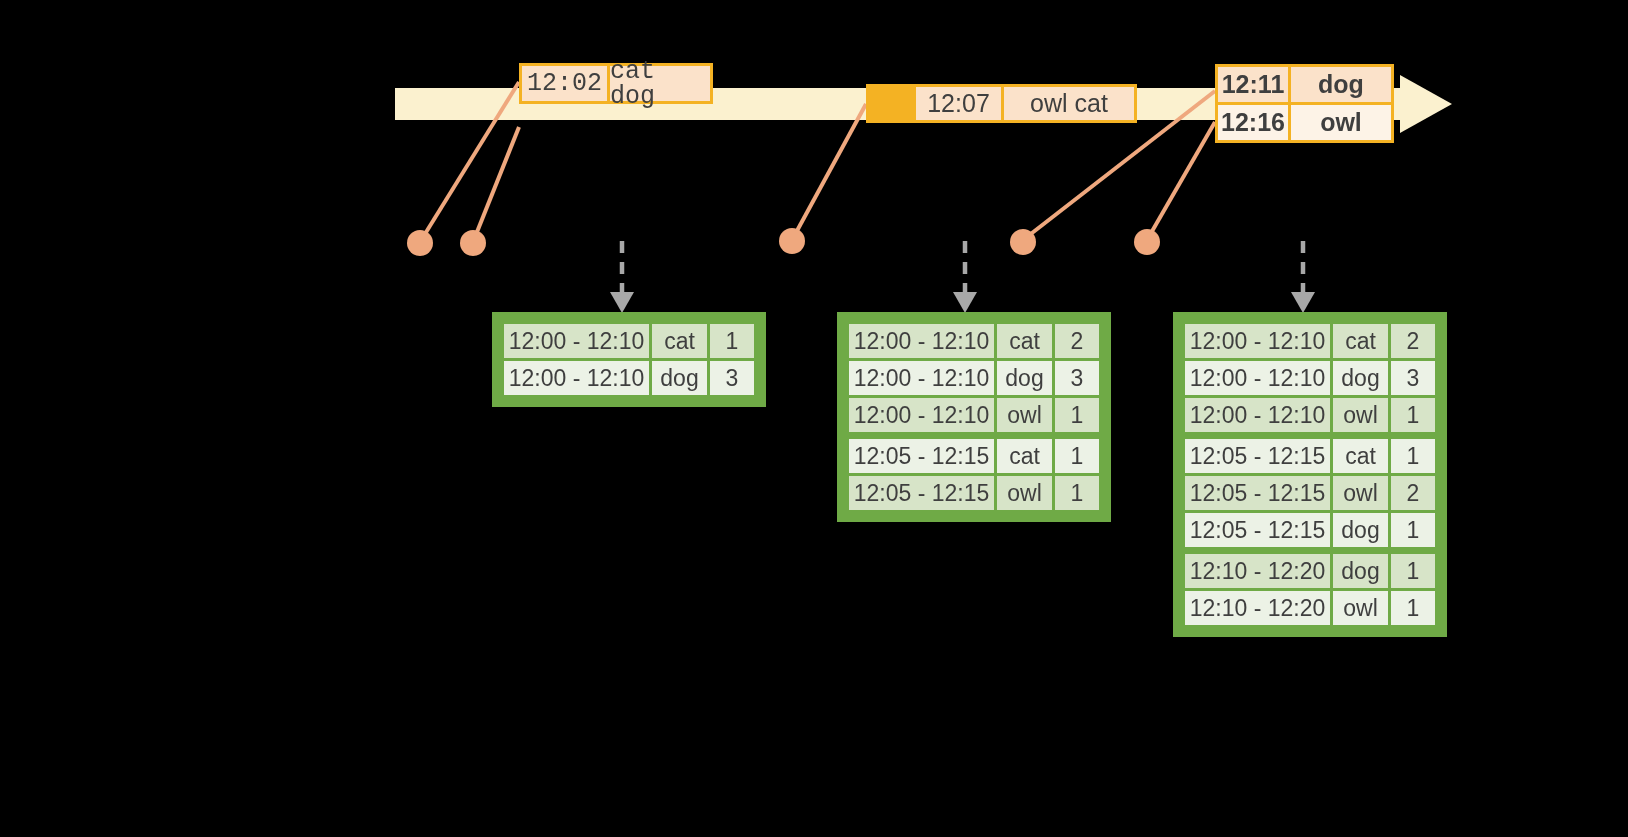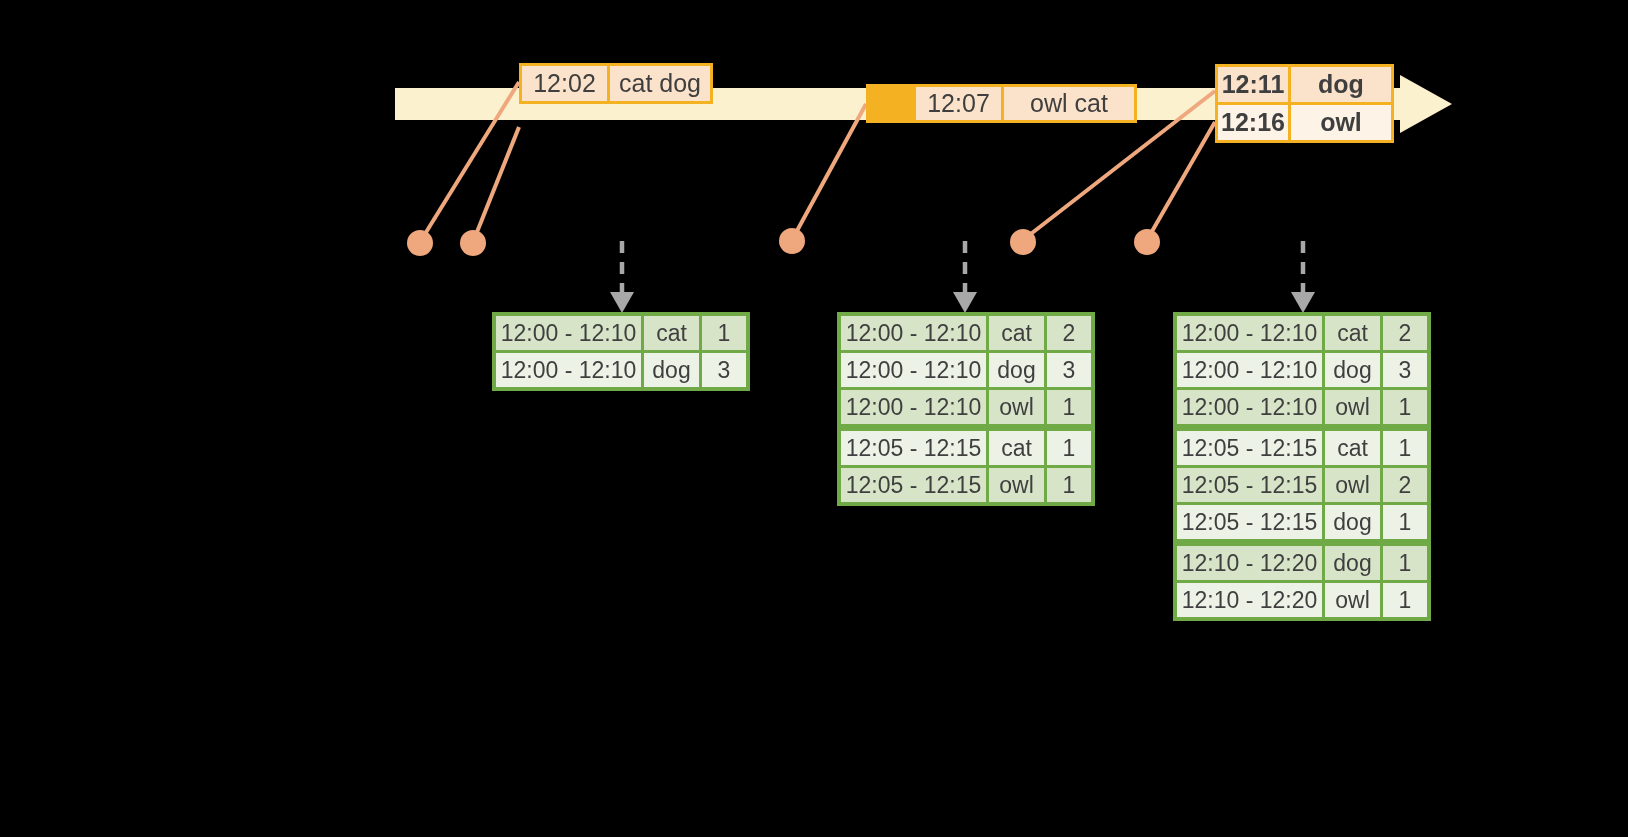--- a/index.html
+++ b/index.html
@@ -26,32 +26,32 @@
   .o-table{
     position:absolute;background:var(--orange-border);
     display:flex;flex-direction:column;gap:3px;padding:3px;box-sizing:border-box;
   }
   .o-row{display:grid;gap:3px;background:var(--orange-border);}
   .o-row .cell{
     display:flex;align-items:center;justify-content:center;
     font-size:25px;line-height:1;height:35px;background:var(--peach-light);
   }
   .o-row.dark .cell{background:var(--peach-dark);}
-  #input-0 .o-row{grid-template-columns:85px 100px;}
+  #input-0 .o-row{grid-template-columns:85px 100px;font-family:Liberation Mono, monospace;}
   #input-1 .o-row{grid-template-columns:85px 130px;padding-left:47px;}
   #input-1 .o-row .cell{height:33px;}
   #input-2 .o-row{grid-template-columns:70px 100px;}
   #input-0{left:519px;top:63px;}
   #input-1{left:866px;top:84px;}
   #input-2{left:1215px;top:64px;font-weight:bold;}
 
   
   .g-table{
     position:absolute;background:var(--green-border);
-    display:flex;flex-direction:column;gap:3px;padding:4px;box-sizing:border-box;
+    display:flex;flex-direction:column;gap:3px;padding:12px;box-sizing:border-box;
   }
   .g-row{display:grid;grid-template-columns:145px 55px 44px;gap:3px;background:var(--green-border);}
   .g-row .cell{
     display:flex;align-items:center;justify-content:center;
     font-size:23px;line-height:1;height:34px;background:var(--green-light);
   }
   .g-row.dark .cell{background:var(--green-dark);}
   .g-row.group-start{margin-top:4px;}
   #result-0{left:492px;top:312px;}
   #result-1{left:837px;top:312px;}

